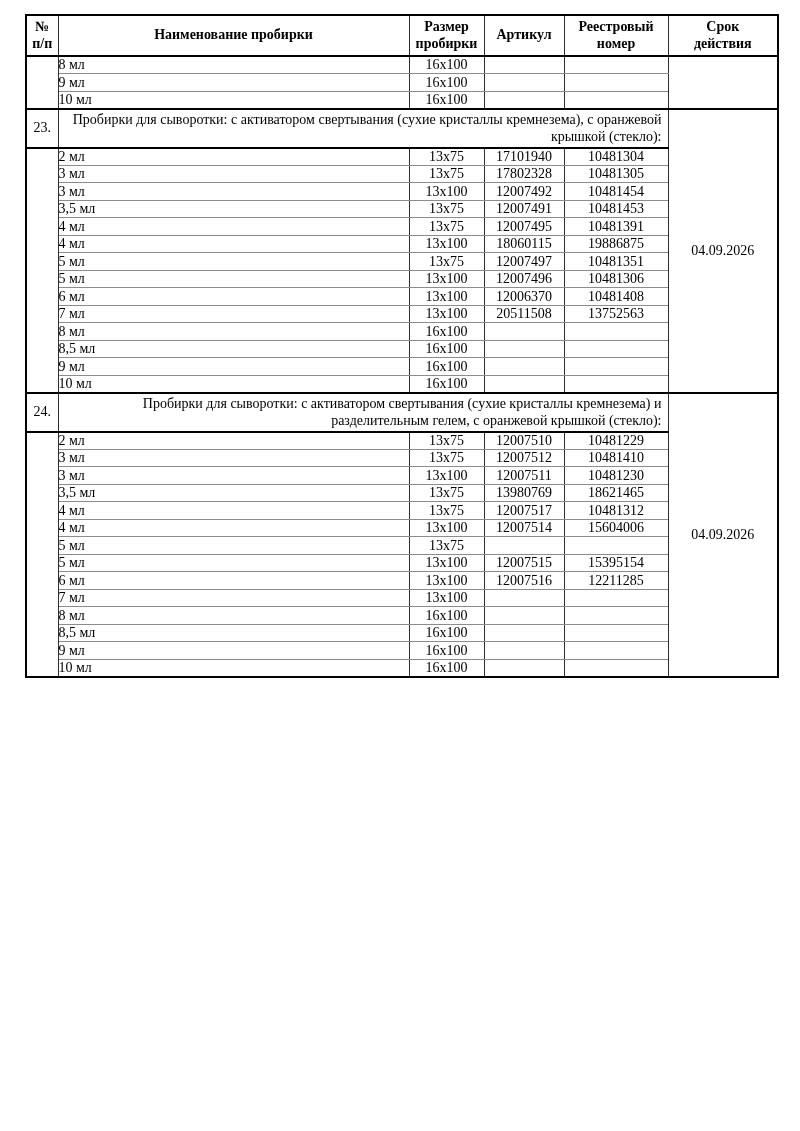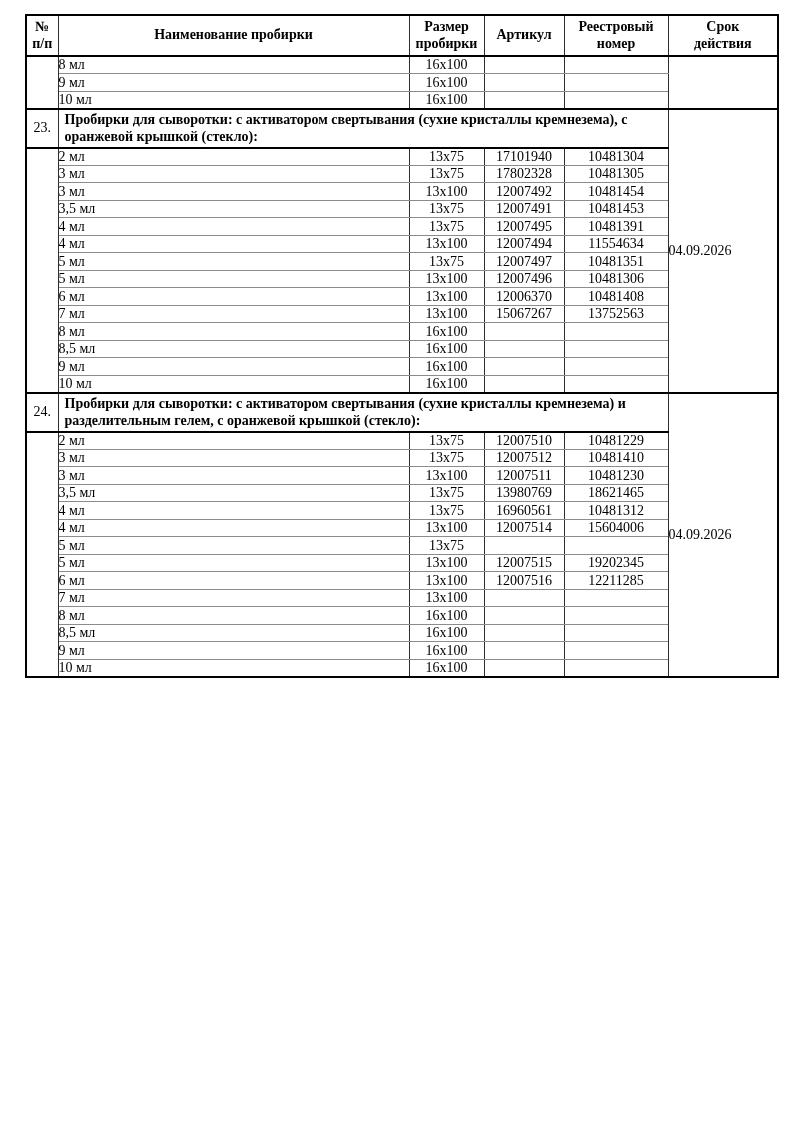--- a/index.html
+++ b/index.html
@@ -56,36 +56,36 @@
   .size-cell, .article-cell, .registry-cell {
     text-align: center;
     vertical-align: middle;
     line-height: 1.1;
   }
   .num-cell {
     text-align: center;
     vertical-align: middle;
   }
   .section-title {
-    font-weight: bold;
-    text-align: left;
+    font-weight: normal;
+    text-align: right;
     vertical-align: middle;
     line-height: 1.25;
     padding: 1px 6px;
   }
   tr.section-row .section-title,
   tr.section-row .section-num {
     border-top: 2px solid #000000;
     border-bottom: 2px solid #000000;
   }
   tr.section-row .validity-cell {
     border-top: 2px solid #000000;
   }
   .validity-cell {
-    text-align: left;
+    text-align: center;
     vertical-align: middle;
   }
 </style>
 </head>
 <body>
 
 <div class="page">
   <table class="doc-table">
     <colgroup>
       <col style="width:32px">
@@ -162,22 +162,22 @@
         </tr>
         <tr class="data-row">
           <td class="name-cell">4 мл</td>
           <td class="size-cell">13x75</td>
           <td class="article-cell">12007495</td>
           <td class="registry-cell">10481391</td>
         </tr>
         <tr class="data-row">
           <td class="name-cell">4 мл</td>
           <td class="size-cell">13x100</td>
-          <td class="article-cell">12007494</td>
-          <td class="registry-cell">11554634</td>
+          <td class="article-cell">18060115</td>
+          <td class="registry-cell">19886875</td>
         </tr>
         <tr class="data-row">
           <td class="name-cell">5 мл</td>
           <td class="size-cell">13x75</td>
           <td class="article-cell">12007497</td>
           <td class="registry-cell">10481351</td>
         </tr>
         <tr class="data-row">
           <td class="name-cell">5 мл</td>
           <td class="size-cell">13x100</td>
@@ -186,21 +186,21 @@
         </tr>
         <tr class="data-row">
           <td class="name-cell">6 мл</td>
           <td class="size-cell">13x100</td>
           <td class="article-cell">12006370</td>
           <td class="registry-cell">10481408</td>
         </tr>
         <tr class="data-row">
           <td class="name-cell">7 мл</td>
           <td class="size-cell">13x100</td>
-          <td class="article-cell">15067267</td>
+          <td class="article-cell">20511508</td>
           <td class="registry-cell">13752563</td>
         </tr>
         <tr class="data-row">
           <td class="name-cell">8 мл</td>
           <td class="size-cell">16x100</td>
           <td class="article-cell"></td>
           <td class="registry-cell"></td>
         </tr>
         <tr class="data-row">
           <td class="name-cell">8,5 мл</td>
@@ -246,40 +246,40 @@
         </tr>
         <tr class="data-row">
           <td class="name-cell">3,5 мл</td>
           <td class="size-cell">13x75</td>
           <td class="article-cell">13980769</td>
           <td class="registry-cell">18621465</td>
         </tr>
         <tr class="data-row">
           <td class="name-cell">4 мл</td>
           <td class="size-cell">13x75</td>
-          <td class="article-cell">16960561</td>
+          <td class="article-cell">12007517</td>
           <td class="registry-cell">10481312</td>
         </tr>
         <tr class="data-row">
           <td class="name-cell">4 мл</td>
           <td class="size-cell">13x100</td>
           <td class="article-cell">12007514</td>
           <td class="registry-cell">15604006</td>
         </tr>
         <tr class="data-row">
           <td class="name-cell">5 мл</td>
           <td class="size-cell">13x75</td>
           <td class="article-cell"></td>
           <td class="registry-cell"></td>
         </tr>
         <tr class="data-row">
           <td class="name-cell">5 мл</td>
           <td class="size-cell">13x100</td>
           <td class="article-cell">12007515</td>
-          <td class="registry-cell">19202345</td>
+          <td class="registry-cell">15395154</td>
         </tr>
         <tr class="data-row">
           <td class="name-cell">6 мл</td>
           <td class="size-cell">13x100</td>
           <td class="article-cell">12007516</td>
           <td class="registry-cell">12211285</td>
         </tr>
         <tr class="data-row">
           <td class="name-cell">7 мл</td>
           <td class="size-cell">13x100</td>

